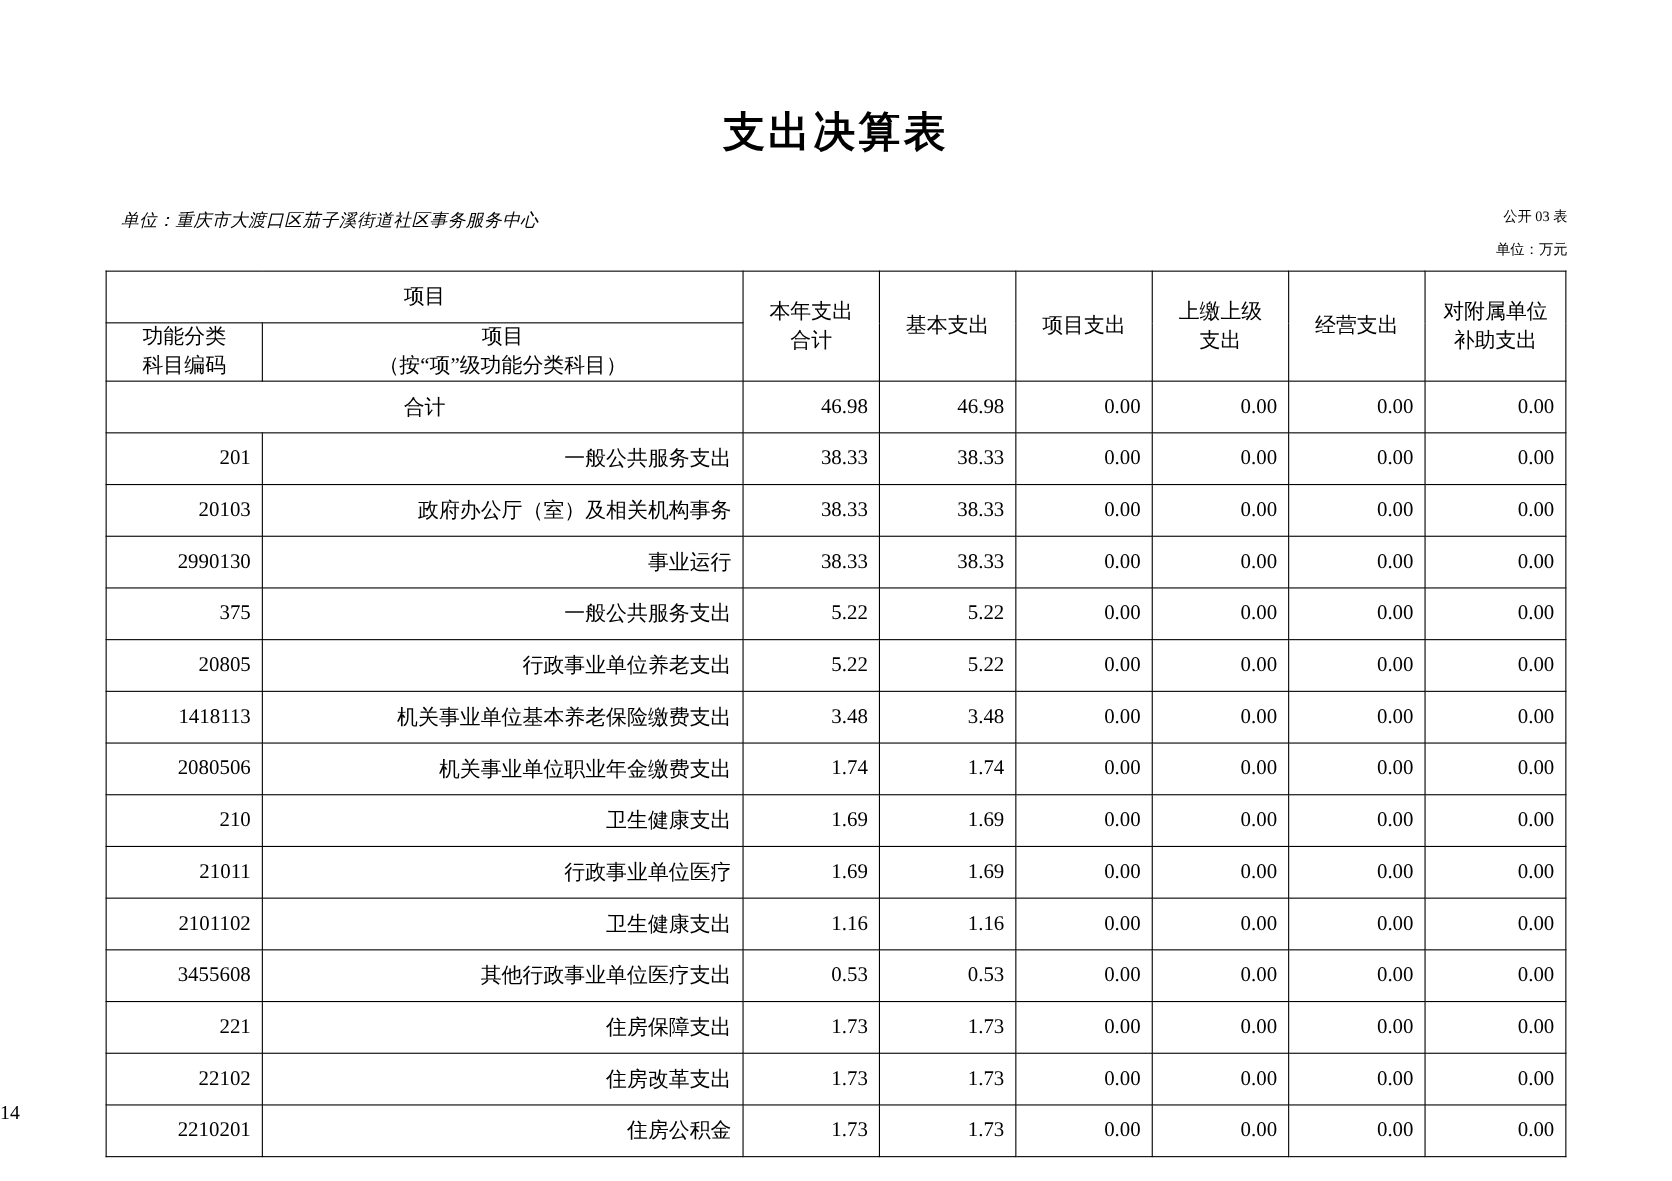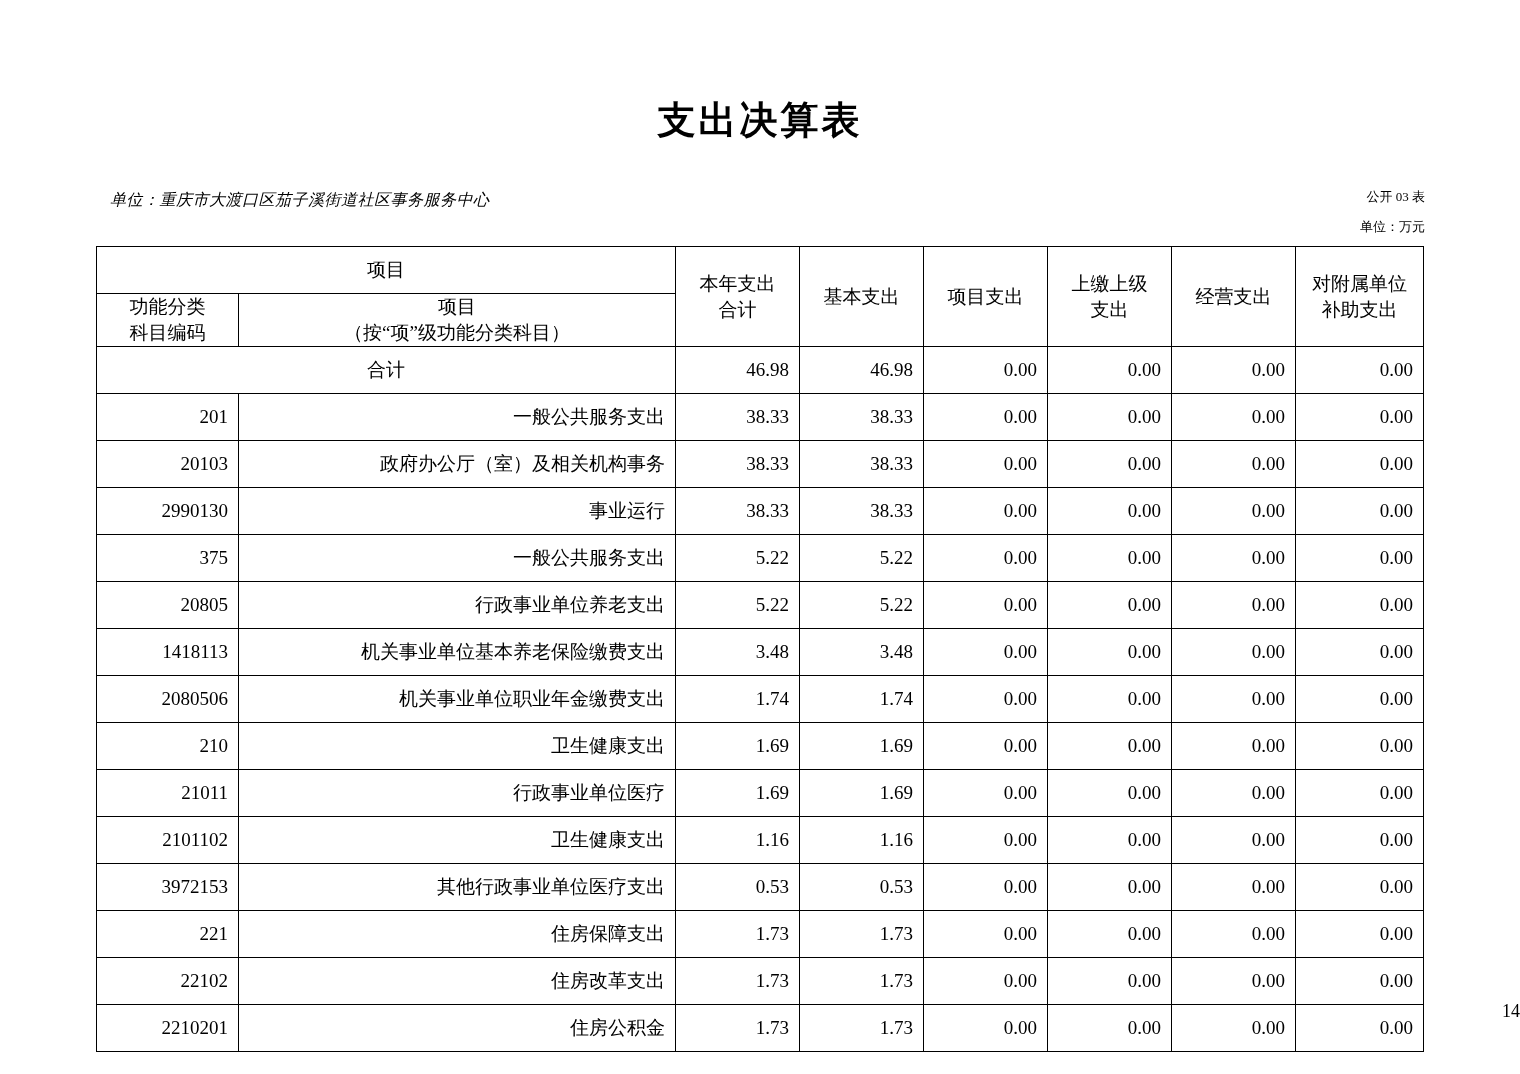--- a/index.html
+++ b/index.html
@@ -89,21 +89,21 @@
     font-weight: bold;
   }
   .total-label {
     text-align: center;
   }
   .page-num {
     position: absolute;
     bottom: 52px;
     left: 0;
     width: 100%;
-    text-align: right;
+    text-align: left;
     font-size: 18px;
   }
 </style>
 </head>
 <body>
 
 <div class="page">
 
   <h1 class="doc-title">支出决算表</h1>
 
@@ -260,21 +260,21 @@
           <td class="c-code">2101102</td>
           <td class="c-name">卫生健康支出</td>
           <td class="c-num">1.16</td>
           <td class="c-num">1.16</td>
           <td class="c-num">0.00</td>
           <td class="c-num">0.00</td>
           <td class="c-num">0.00</td>
           <td class="c-num">0.00</td>
         </tr>
         <tr>
-          <td class="c-code">3972153</td>
+          <td class="c-code">3455608</td>
           <td class="c-name">其他行政事业单位医疗支出</td>
           <td class="c-num">0.53</td>
           <td class="c-num">0.53</td>
           <td class="c-num">0.00</td>
           <td class="c-num">0.00</td>
           <td class="c-num">0.00</td>
           <td class="c-num">0.00</td>
         </tr>
         <tr class="bold-row">
           <td class="c-code">221</td>

